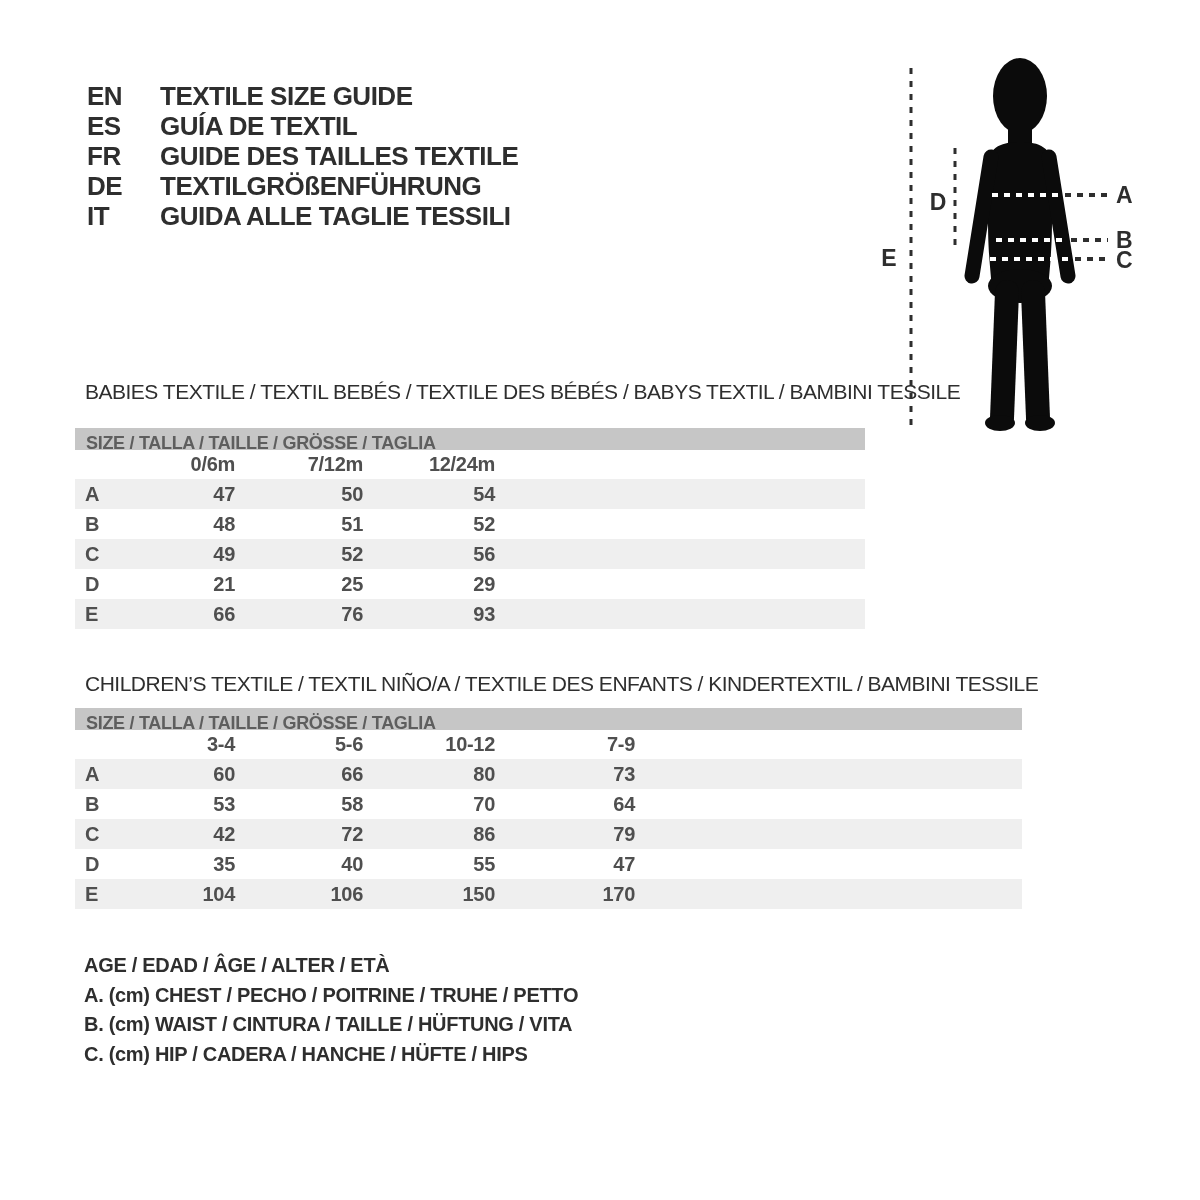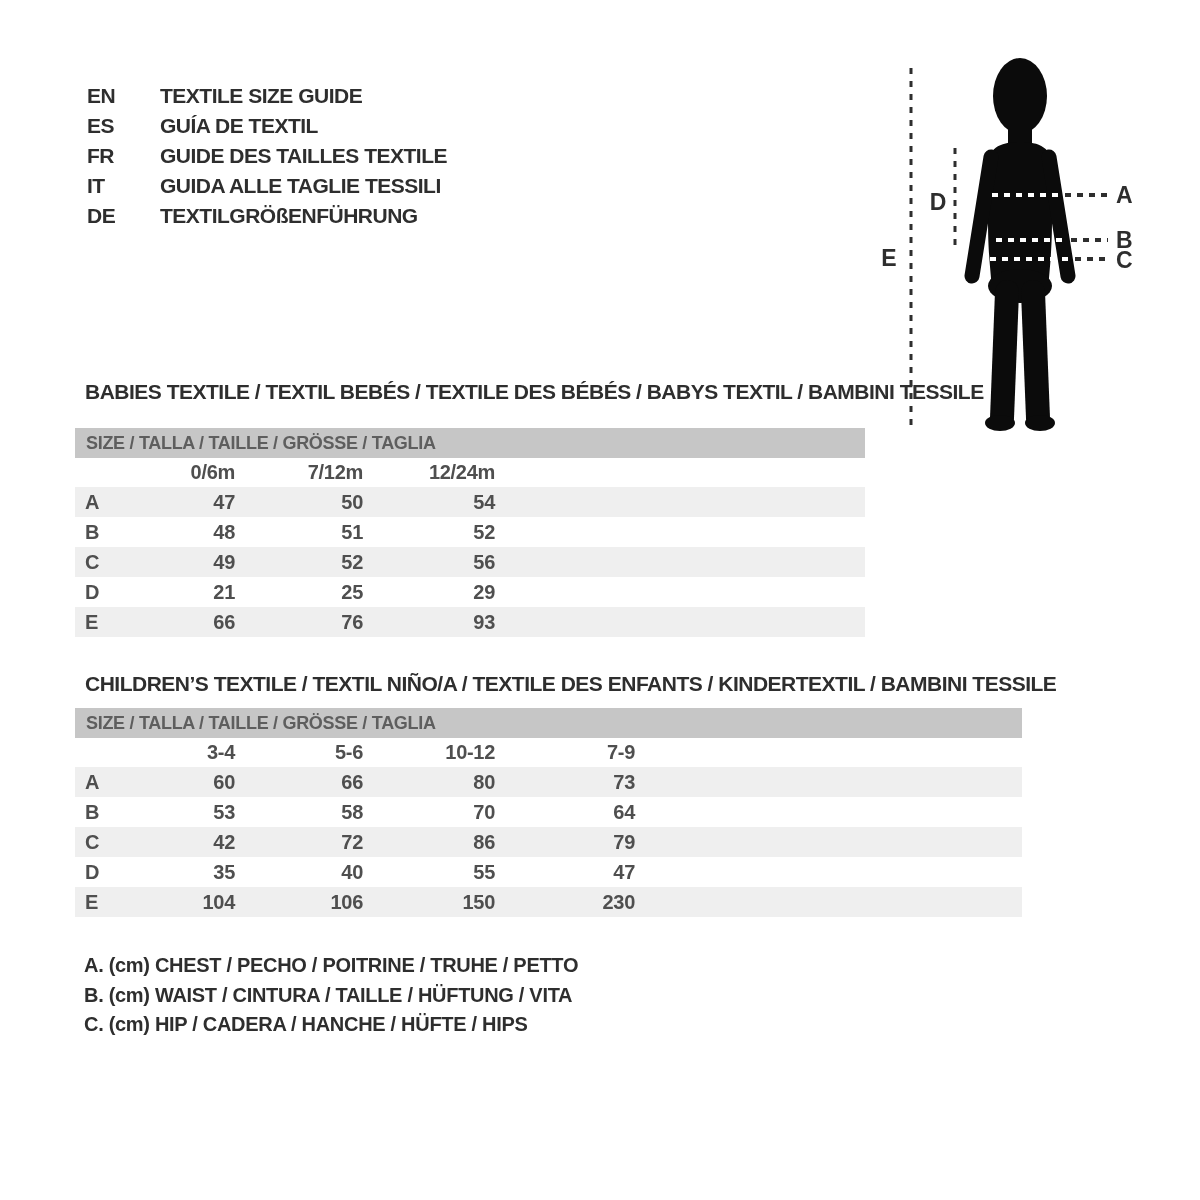--- a/index.html
+++ b/index.html
@@ -3,33 +3,33 @@
 <meta charset="utf-8">
 <style>
   html,body{margin:0;padding:0;}
   body{
     width:1200px;height:1200px;position:relative;background:#ffffff;
     font-family:"Liberation Sans","DejaVu Sans",sans-serif;
     color:#2e2e2e;overflow:hidden;
   }
   
   .lang-block{position:absolute;left:87px;top:81px;}
-  .lang-row{display:flex;line-height:30px;font-size:21px;font-weight:bold;letter-spacing:-0.5px;}
+  .lang-row{display:flex;line-height:30px;font-size:26px;font-weight:bold;letter-spacing:-0.5px;}
   .lang-code{width:73px;flex:0 0 73px;}
   
   .figure{position:absolute;left:850px;top:40px;width:350px;height:410px;}
   
-  .section-title{position:absolute;left:85px;font-size:21px;font-weight:bold;letter-spacing:-0.5px;white-space:nowrap;}
+  .section-title{position:absolute;left:85px;font-size:21px;font-weight:normal;letter-spacing:-0.5px;white-space:nowrap;}
   .babies-title{top:380px;}
   .children-title{top:672px;}
   
   .size-table{position:absolute;left:75px;}
   .babies-table{top:428px;width:790px;}
   .children-table{top:708px;width:947px;}
-  .size-bar{height:30px;background:#c6c6c6;color:#5e5e5e;font-size:18px;font-weight:bold;
+  .size-bar{height:22px;background:#c6c6c6;color:#5e5e5e;font-size:18px;font-weight:bold;
     line-height:30px;padding-left:11px;letter-spacing:-0.3px;box-sizing:border-box;}
   .trow{display:grid;grid-template-columns:38px 122px 128px 132px 140px 1fr;height:30px;align-items:center;
     font-size:20px;font-weight:bold;color:#4f4f4f;letter-spacing:-0.3px;}
   .trow.thead{height:29px;}
   .trow.stripe{background:#efefef;}
   .tcell-label{padding-left:10px;text-align:left;}
   .tcell-val{text-align:right;}
   
   .legend{position:absolute;left:84px;top:951px;font-size:20px;font-weight:bold;
     line-height:29.5px;letter-spacing:-0.3px;color:#2e2e2e;}
@@ -44,26 +44,26 @@
   </div>
   <div class="lang-row">
     <span class="lang-code">ES</span>
     <span class="lang-label">GUÍA DE TEXTIL</span>
   </div>
   <div class="lang-row">
     <span class="lang-code">FR</span>
     <span class="lang-label">GUIDE DES TAILLES TEXTILE</span>
   </div>
   <div class="lang-row">
+    <span class="lang-code">DE</span>
+    <span class="lang-label">TEXTILGRÖßENFÜHRUNG</span>
+  </div>
+  <div class="lang-row">
     <span class="lang-code">IT</span>
     <span class="lang-label">GUIDA ALLE TAGLIE TESSILI</span>
-  </div>
-  <div class="lang-row">
-    <span class="lang-code">DE</span>
-    <span class="lang-label">TEXTILGRÖßENFÜHRUNG</span>
   </div>
 </div>
 
 <svg class="figure" viewBox="0 0 350 410" xmlns="http://www.w3.org/2000/svg">
 
   <line x1="61" y1="28" x2="61" y2="387" stroke="#2e2e2e" stroke-width="3" stroke-dasharray="6,7"></line>
 
   <line x1="105" y1="108" x2="105" y2="210" stroke="#2e2e2e" stroke-width="3" stroke-dasharray="6,7"></line>
 
   <g fill="#0b0b0b" stroke="none">
@@ -189,22 +189,23 @@
     <div class="tcell-val">40</div>
     <div class="tcell-val">55</div>
     <div class="tcell-val">47</div>
     <div></div>
   </div>
   <div class="trow stripe">
     <div class="tcell-label">E</div>
     <div class="tcell-val">104</div>
     <div class="tcell-val">106</div>
     <div class="tcell-val">150</div>
-    <div class="tcell-val">230</div>
+    <div class="tcell-val">170</div>
     <div></div>
   </div>
 </div>
 
 <div class="legend">
+  <div>AGE / EDAD / ÂGE / ALTER / ETÀ</div>
   <div>A. (cm) CHEST / PECHO / POITRINE / TRUHE / PETTO</div>
   <div>B. (cm) WAIST / CINTURA / TAILLE / HÜFTUNG / VITA</div>
   <div>C. (cm) HIP / CADERA / HANCHE / HÜFTE / HIPS</div>
 </div>
 
 </body></html>

